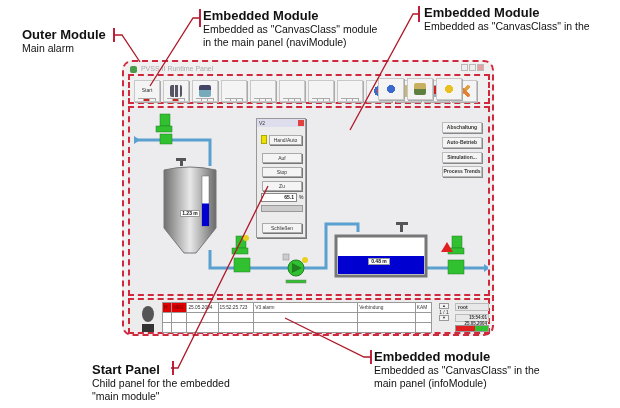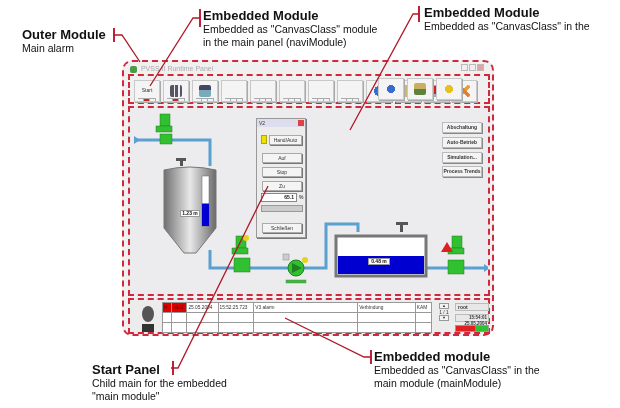--- a/index.html
+++ b/index.html
@@ -73,29 +73,29 @@
 <div class="bracket" style="left:199px; top:9px; height:18px;"></div>
 
 <div class="annot" style="left:424px; top:5px;">
   <div class="t">Embedded Module</div>
   <div class="s">Embedded as "CanvasClass" in the</div>
 </div>
 <div class="bracket" style="left:418px; top:6px; height:16px;"></div>
 
 <div class="annot" style="left:92px; top:362px;">
   <div class="t">Start Panel</div>
-  <div class="s">Child main for the embedded</div>
+  <div class="s">Child panel for the embedded</div>
   <div class="s">"main module"</div>
 </div>
 <div class="bracket" style="left:172px; top:361px; height:14px;"></div>
 
 <div class="annot" style="left:374px; top:349px;">
   <div class="t">Embedded module</div>
   <div class="s">Embedded as "CanvasClass" in the</div>
-  <div class="s">main module (mainModule)</div>
+  <div class="s">main panel (infoModule)</div>
 </div>
 <div class="bracket" style="left:370px; top:350px; height:14px;"></div>
 
 <svg class="lines">
   <polyline points="114,35 122,35 140,62" fill="none" stroke="#b01828" stroke-width="1.3"></polyline>
   <polyline points="200,18 193,18 150,86" fill="none" stroke="#b01828" stroke-width="1.3"></polyline>
   <polyline points="419,14 413,14 350,130" fill="none" stroke="#b01828" stroke-width="1.3"></polyline>
   <polyline points="171,368 178,368 268,186" fill="none" stroke="#b01828" stroke-width="1.3"></polyline>
   <polyline points="371,357 364,357 285,318" fill="none" stroke="#b01828" stroke-width="1.3"></polyline>
 </svg>

